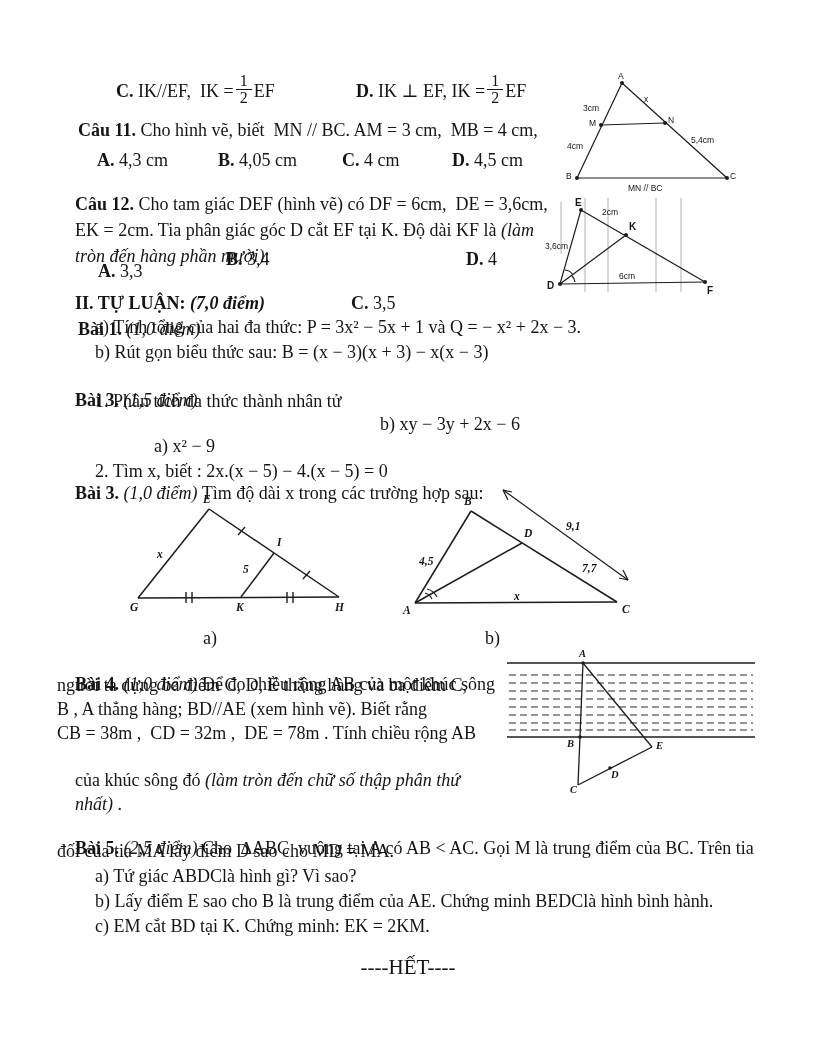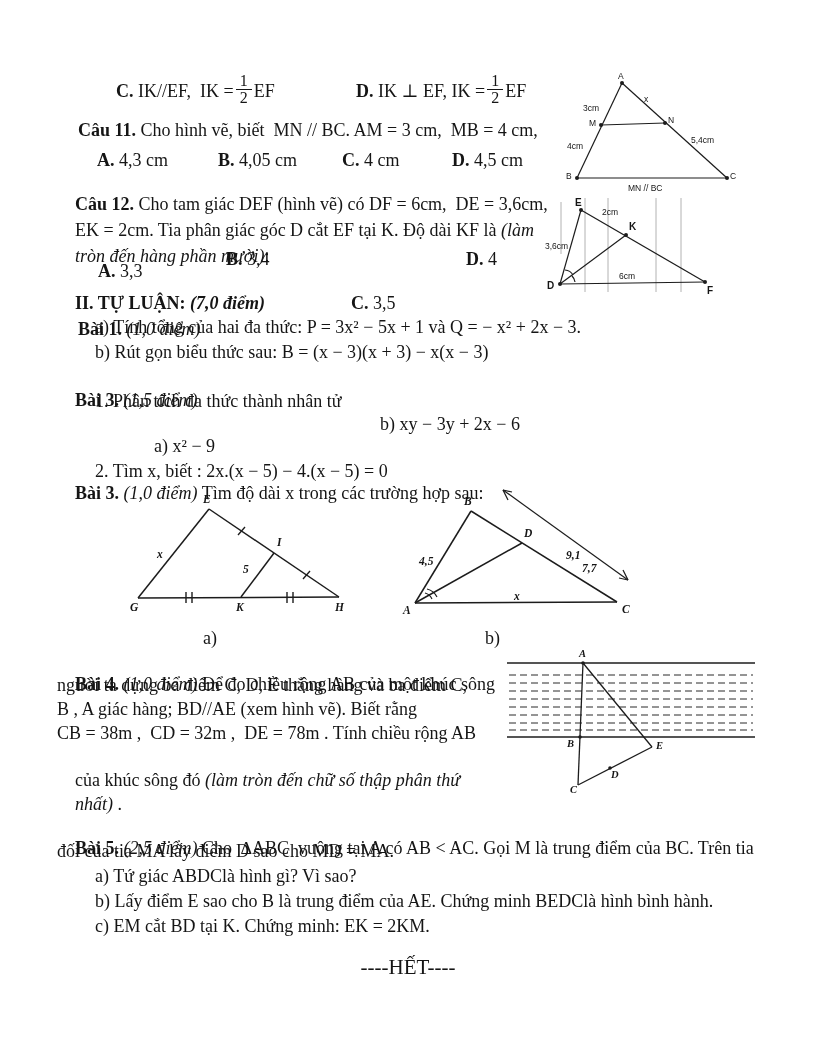--- a/index.html
+++ b/index.html
@@ -181,34 +181,34 @@
       </g>
       <g stroke="#1c1c1c" stroke-width="1.1" fill="none">
         <path d="M 29 112 A 11 11 0 0 1 36 118"></path>
         <path d="M 31 108 A 15 15 0 0 1 41 116"></path>
       </g>
     </svg>
     <span class="fl" style="left:68px;top:15px;">B</span>
     <span class="fl" style="left:7px;top:124px;">A</span>
     <span class="fl" style="left:226px;top:123px;">C</span>
     <span class="fl" style="left:128px;top:47px;">D</span>
-    <span class="fl" style="left:170px;top:40px;margin-top:29px;">9,1</span>
+    <span class="fl" style="left:170px;top:40px;">9,1</span>
     <span class="fl" style="left:23px;top:75px;">4,5</span>
     <span class="fl" style="left:186px;top:82px;">7,7</span>
     <span class="fl" style="left:118px;top:110px;">x</span>
   </div>
 
   <div class="line" style="left:203px;top:627px;">a)</div>
   <div class="line" style="left:485px;top:627px;">b)</div>
 
   <div class="line" style="left:57px;top:650px;">
     <span class="b">Bài 4.</span><span class="i"> (1,0 điểm)</span><span> Để đo chiều rộng AB của một khúc sông</span>
   </div>
   <div class="line" style="left:57px;top:674px;">người ta dựng ba điểm C, D, E thẳng hàng và ba điểm C,</div>
-  <div class="line" style="left:57px;top:698px;">B , A giác hàng; BD//AE (xem hình vẽ). Biết rằng</div>
+  <div class="line" style="left:57px;top:698px;">B , A thẳng hàng; BD//AE (xem hình vẽ). Biết rằng</div>
   <div class="line" style="left:57px;top:722px;">CB = 38m ,  CD = 32m ,  DE = 78m . Tính chiều rộng AB</div>
   <div class="line" style="left:57px;top:746px;">
     <span>của khúc sông đó </span><span class="i">(làm tròn đến chữ số thập phân thứ</span>
   </div>
   <div class="line" style="left:57px;top:770px;">
     <span class="i">nhất)</span><span> .</span>
   </div>
 
   <div class="fig" style="left:505px;top:646px;width:258px;height:148px;">
     <svg width="258" height="148">

